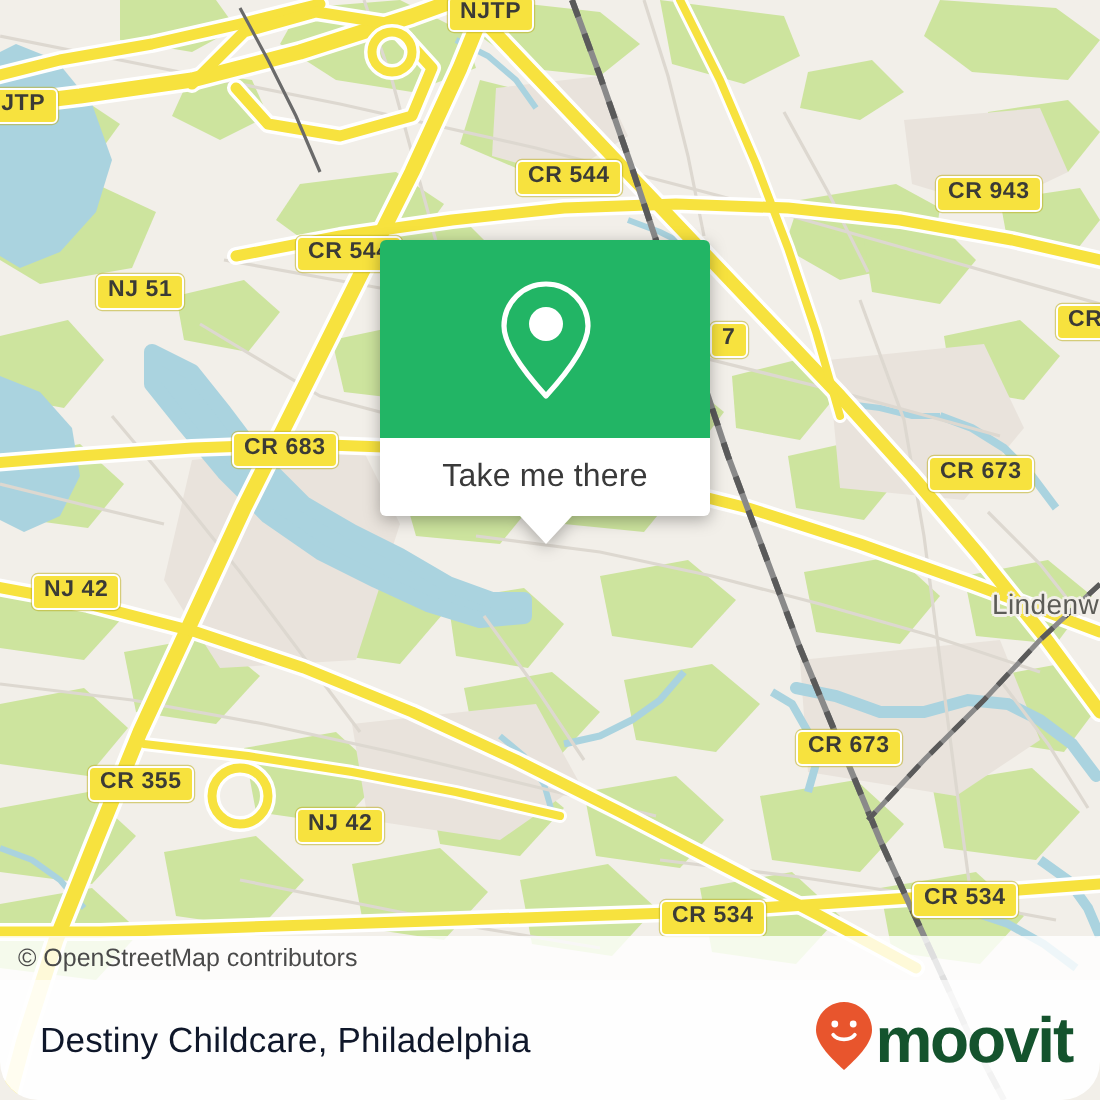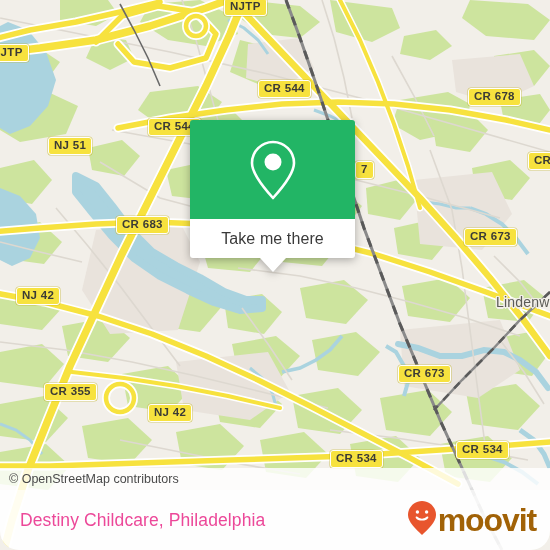--- a/index.html
+++ b/index.html
@@ -82,24 +82,24 @@
     padding-left:9px;box-sizing:border-box;
   }
 
   
   #bottombar{
     position:absolute;left:0;top:490px;width:100%;height:60px;
     background:rgba(255,255,255,.92);
     display:flex;align-items:center;justify-content:space-between;
     box-sizing:border-box;padding:0 14px 0 20px;
   }
-  #bottom-title{color:#ec4899;font-size:17.5px;letter-spacing:.1px;white-space:nowrap;}
+  #bottom-title{color:#0f172a;font-size:17.5px;letter-spacing:.1px;white-space:nowrap;}
   #brand{display:flex;align-items:center;gap:1px;}
   #brand-word{
-    color:#a16207;font-size:32px;font-weight:bold;letter-spacing:-1.1px;
+    color:#14532d;font-size:32px;font-weight:bold;letter-spacing:-1.1px;
     line-height:32px;
   }
 </style>
 </head>
 <body>
 
 <div id="app">
 
   <div id="map">
     <svg viewBox="0 0 550 550" xmlns="http://www.w3.org/2000/svg">
@@ -267,21 +267,21 @@
                  L420,372 L440,420 L462,468 L484,516 L502,550" fill="none" stroke="#5a5a5a" stroke-width="3" stroke-dasharray="9 9"></path>
         <path d="M550,292 L520,320 L492,350 L462,380 L434,410" fill="none" stroke="#8a8a8a" stroke-width="2.5"></path>
         <path d="M550,292 L520,320 L492,350 L462,380 L434,410" fill="none" stroke="#5a5a5a" stroke-width="2.5" stroke-dasharray="8 8"></path>
         <path d="M120,4 L134,30 L148,58 L160,86" fill="none" stroke="#6a6a6a" stroke-width="1.6"></path>
       </g>
     </svg>
 
     <div class="shield" style="left:224px;top:-2px;">NJTP</div>
     <div class="shield" style="left:-14px;top:44px;">NJTP</div>
     <div class="shield" style="left:258px;top:80px;">CR 544</div>
-    <div class="shield" style="left:468px;top:88px;">CR 678</div>
+    <div class="shield" style="left:468px;top:88px;">CR 943</div>
     <div class="shield" style="left:148px;top:118px;">CR 544</div>
     <div class="shield" style="left:48px;top:137px;">NJ 51</div>
     <div class="shield" style="left:355px;top:161px;">7</div>
     <div class="shield" style="left:528px;top:152px;">CR</div>
     <div class="shield" style="left:116px;top:216px;">CR 683</div>
     <div class="shield" style="left:464px;top:228px;">CR 673</div>
     <div class="shield" style="left:16px;top:287px;">NJ 42</div>
     <div class="shield" style="left:398px;top:365px;">CR 673</div>
     <div class="shield" style="left:44px;top:383px;">CR 355</div>
     <div class="shield" style="left:148px;top:404px;">NJ 42</div>

